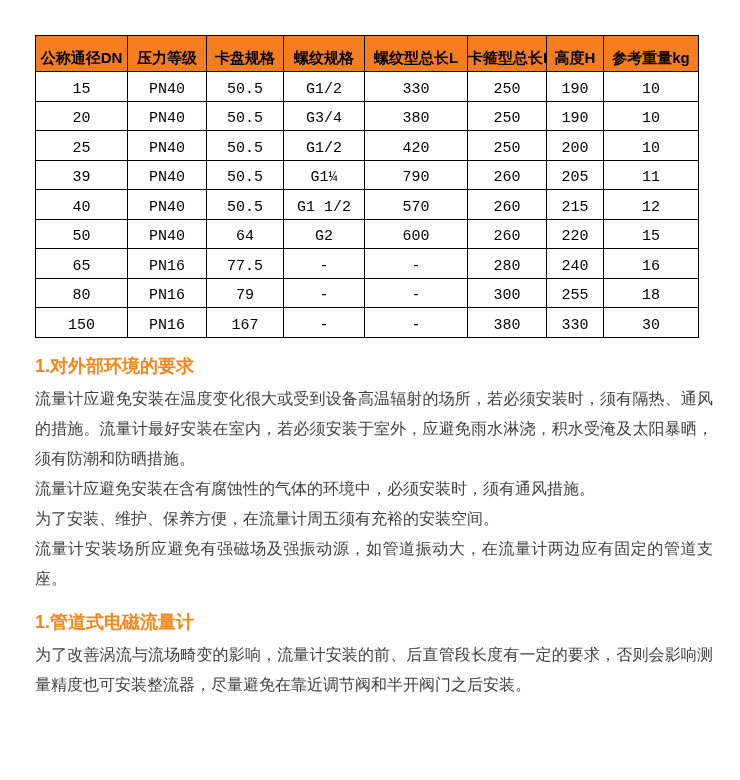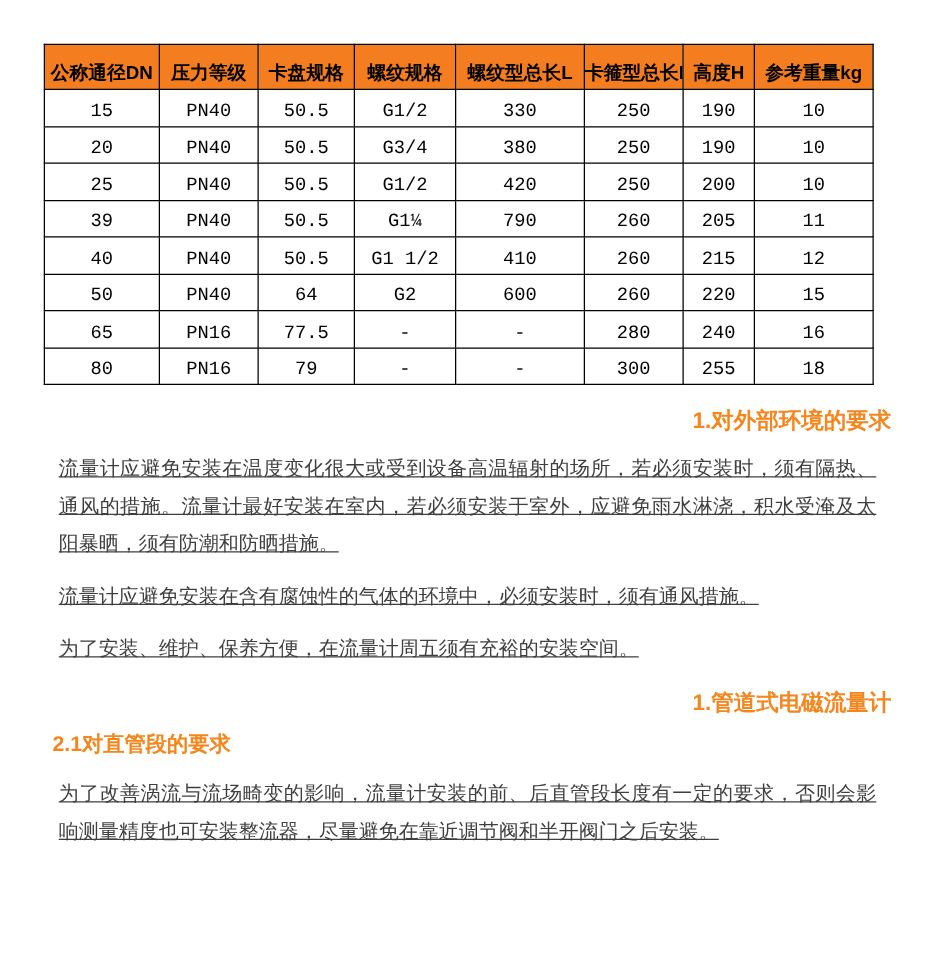--- a/index.html
+++ b/index.html
@@ -58,38 +58,36 @@
 
   
   .content { margin-top: 16px; width: 678px; }
   .content .h1 {
     color: var(--heading-color);
     font-family: "Liberation Sans", sans-serif;
     font-weight: bold;
     font-size: 18px;
     line-height: 24px;
     margin: 16px 0 6px 0;
-    text-align: right;
   }
   .content .h2 {
     color: var(--heading-color);
     font-family: "Liberation Sans", sans-serif;
     font-weight: bold;
     font-size: 17px;
     line-height: 24px;
     margin: 10px 0 8px 0;
     padding-left: 7px;
   }
   .content .p {
     font-size: 16px;
     line-height: 30px;
     color: var(--body-text);
     text-align: justify;
-    margin: 12px;
-    text-decoration: underline;
+    margin: 0;
   }
 </style>
 </head>
 <body>
 
 <div class="page">
 
   <table class="spec-table">
     <colgroup>
       <col class="c1">
@@ -152,21 +150,21 @@
           <td>790</td>
           <td>260</td>
           <td>205</td>
           <td>11</td>
         </tr>
         <tr>
           <td>40</td>
           <td>PN40</td>
           <td>50.5</td>
           <td>G1 1/2</td>
-          <td>410</td>
+          <td>570</td>
           <td>260</td>
           <td>215</td>
           <td>12</td>
         </tr>
         <tr>
           <td>50</td>
           <td>PN40</td>
           <td>64</td>
           <td>G2</td>
           <td>600</td>
@@ -187,26 +185,36 @@
         <tr>
           <td>80</td>
           <td>PN16</td>
           <td>79</td>
           <td>-</td>
           <td>-</td>
           <td>300</td>
           <td>255</td>
           <td>18</td>
         </tr>
+        <tr>
+          <td>150</td>
+          <td>PN16</td>
+          <td>167</td>
+          <td>-</td>
+          <td>-</td>
+          <td>380</td>
+          <td>330</td>
+          <td>30</td>
+        </tr>
       </tbody>
   </table>
 
   <div class="content" id="content">
       <div class="h1">1.对外部环境的要求</div>
       <p class="p">流量计应避免安装在温度变化很大或受到设备高温辐射的场所，若必须安装时，须有隔热、通风的措施。流量计最好安装在室内，若必须安装于室外，应避免雨水淋浇，积水受淹及太阳暴晒，须有防潮和防晒措施。</p>
       <p class="p">流量计应避免安装在含有腐蚀性的气体的环境中，必须安装时，须有通风措施。</p>
       <p class="p">为了安装、维护、保养方便，在流量计周五须有充裕的安装空间。</p>
+      <p class="p">流量计安装场所应避免有强磁场及强振动源，如管道振动大，在流量计两边应有固定的管道支座。</p>
       <div class="h1">1.管道式电磁流量计</div>
-      <div class="h2">2.1对直管段的要求</div>
       <p class="p">为了改善涡流与流场畸变的影响，流量计安装的前、后直管段长度有一定的要求，否则会影响测量精度也可安装整流器，尽量避免在靠近调节阀和半开阀门之后安装。</p>
     </div>
 
 </div>
 
 </body></html>

